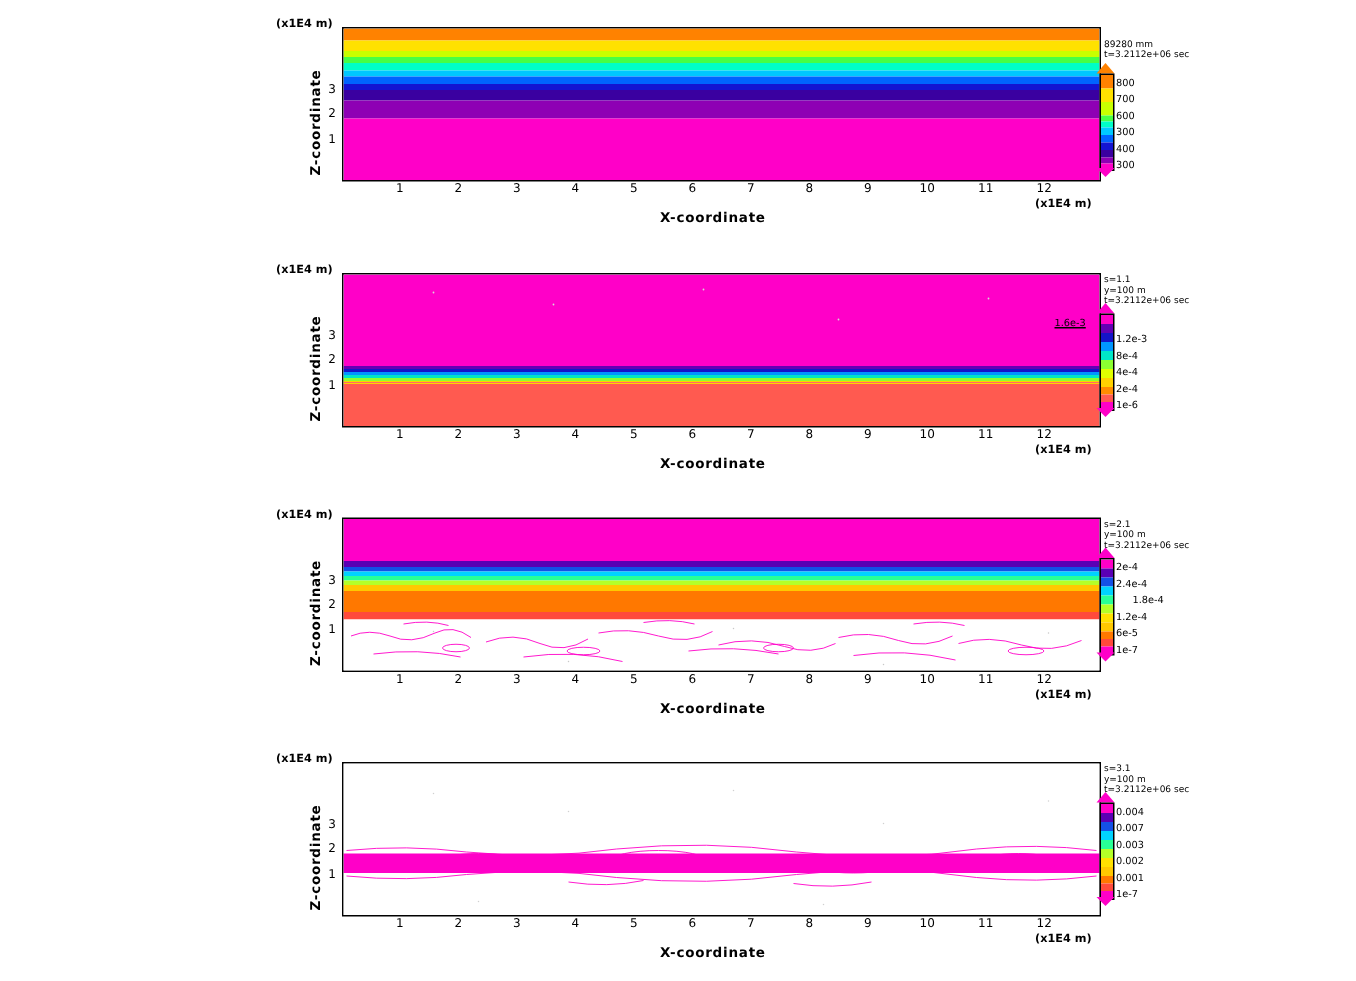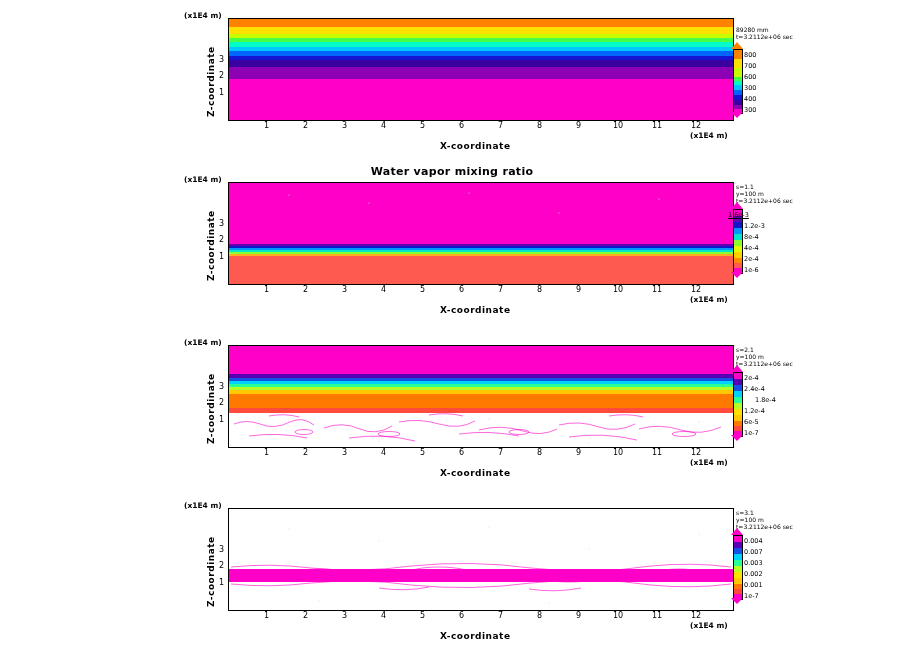--- a/index.html
+++ b/index.html
@@ -106,21 +106,20 @@
   <div class="arrowdn" style="left:731px;top:112px;border-top:6px solid #ff00c8;"></div>
   <div class="cblabel" style="left:744px;top:51px;">800</div>
   <div class="cblabel" style="left:744px;top:62px;">700</div>
   <div class="cblabel" style="left:744px;top:73px;">600</div>
   <div class="cblabel" style="left:744px;top:84px;">300</div>
   <div class="cblabel" style="left:744px;top:95px;">400</div>
   <div class="cblabel" style="left:744px;top:106px;">300</div>
 </div>
 
 <div class="panel" style="top:162px;height:163px;">
-  <div class="title" style="top:3px;">Water vapor mixing ratio</div>
   <div class="unit" style="left:184px;top:13px;">(x1E4 m)</div>
   <div class="ylabel" style="left:206px;top:119px;">Z-coordinate</div>
 
   <div class="plotbox" style="left:228px;top:20px;width:504px;height:101px;">
     <div class="bands">
       <div class="band" style="top:0px;height:61px;background:#ff00c8;"></div>
       <div class="band" style="top:61px;height:2px;background:#6400b4;"></div>
       <div class="band" style="top:63px;height:2px;background:#1414c8;"></div>
       <div class="band" style="top:65px;height:2px;background:#0096ff;"></div>
       <div class="band" style="top:67px;height:2px;background:#00e6c8;"></div>
@@ -174,21 +173,21 @@
     <div class="cseg" style="top:18px;height:6px;background:#0096ff;"></div>
     <div class="cseg" style="top:24px;height:6px;background:#00e6c8;"></div>
     <div class="cseg" style="top:30px;height:6px;background:#8cff32;"></div>
     <div class="cseg" style="top:36px;height:6px;background:#e1ff00;"></div>
     <div class="cseg" style="top:42px;height:6px;background:#ffd200;"></div>
     <div class="cseg" style="top:48px;height:5px;background:#ff8c00;"></div>
     <div class="cseg" style="top:53px;height:5px;background:#ff5a50;"></div>
     <div class="cseg" style="top:58px;height:5px;background:#ff00c8;"></div>
   </div>
   <div class="arrowdn" style="left:731px;top:110px;border-top:6px solid #ff00c8;"></div>
-  <div class="cblabel" style="left:728px;top:49px;text-decoration:underline;">1.6e-3</div>
+  <div class="cblabel" style="left:703px;top:49px;text-decoration:underline;">1.6e-3</div>
   <div class="cblabel" style="left:744px;top:60px;">1.2e-3</div>
   <div class="cblabel" style="left:744px;top:71px;">8e-4</div>
   <div class="cblabel" style="left:744px;top:82px;">4e-4</div>
   <div class="cblabel" style="left:744px;top:93px;">2e-4</div>
   <div class="cblabel" style="left:744px;top:104px;">1e-6</div>
 </div>
 
 <div class="panel" style="top:325px;height:163px;">
   <div class="unit" style="left:184px;top:13px;">(x1E4 m)</div>
   <div class="ylabel" style="left:206px;top:119px;">Z-coordinate</div>

